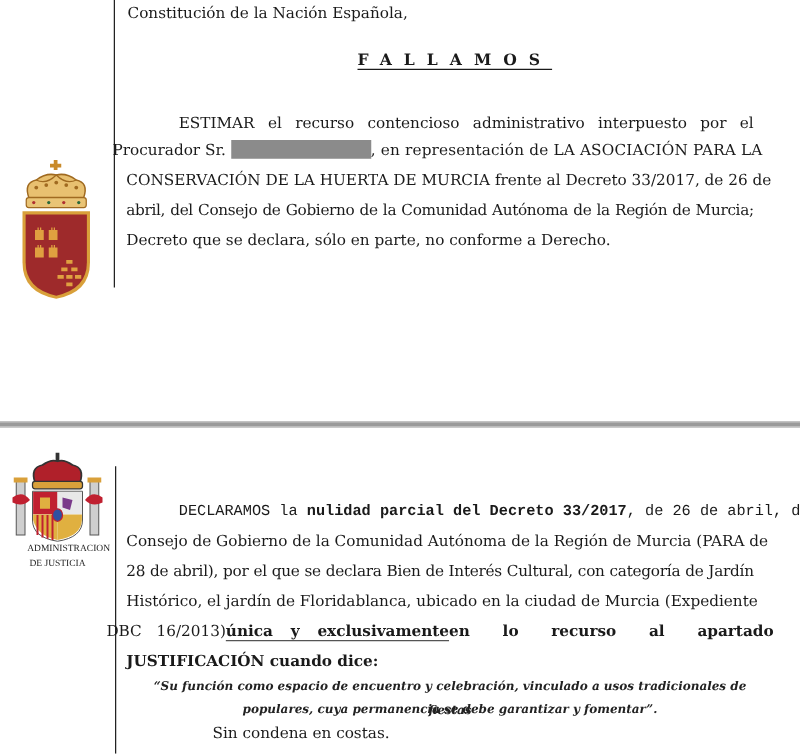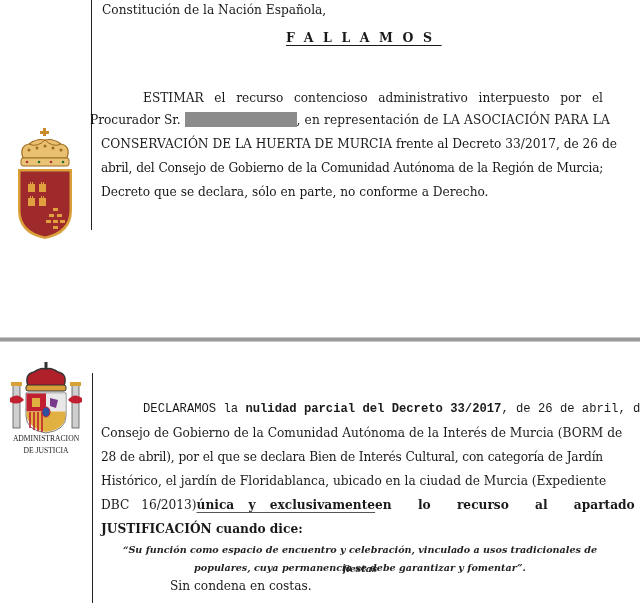--- a/index.html
+++ b/index.html
@@ -9,21 +9,21 @@
   .page-top { top: 0; height: 330px; }
   .page-bottom { top: 344px; height: 259px; }
   .vline { position: absolute; width: 1px; background: #222; }
   .sep { position: absolute; left: 0; top: 337px; width: 640px; height: 5px;
          background: #9a9a9a; border-top: 1px solid #c8c8c8; border-bottom: 1px solid #c8c8c8; box-sizing: border-box; }
   .txt { position: absolute; font-size: 12.2px; line-height: 24px; white-space: nowrap; }
   .just { position: absolute; left: 101px; width: 502px; font-size: 12.2px; line-height: 24px;
           text-align: justify; text-align-last: justify; white-space: nowrap; }
   .just.last { text-align-last: left; }
   .indent { padding-left: 42px; box-sizing: border-box; }
-  .heading { position: absolute; left: 286px; top: 30px; font-size: 12.5px; font-weight: bold;
+  .heading { position: absolute; left: 286px; top: 40px; font-size: 12.5px; font-weight: bold;
              letter-spacing: 9.6px; text-decoration: underline; text-underline-offset: 3px; }
   .redact { display: inline-block; width: 112px; height: 15px; background: #8b8b8b; vertical-align: -3px; }
   b { font-weight: bold; }
   .u { text-decoration: underline; text-decoration-color: #555; text-underline-offset: 3px; }
   .quote { position: absolute; left: 120px; width: 480px; font-size: 9.6px; font-style: italic;
            font-weight: bold; text-align: center; line-height: 19px; color: #222; }
   .coat { position: absolute; }
   .aj-label { position: absolute; left: 4px; width: 84px; text-align: center; font-size: 7.6px;
               line-height: 12px; color: #222; font-family: "Liberation Serif", serif; }
 </style>
@@ -111,30 +111,30 @@
     <path d="M18.5 49.5 H38 V70 Q22 67 18.5 54 Z" fill="#e0b040"></path>
     <g stroke="#c02030" stroke-width="1.6">
       <line x1="22" y1="50" x2="22" y2="66"></line>
         <line x1="26" y1="50" x2="26" y2="68"></line>
       <line x1="30" y1="50" x2="30" y2="69"></line>
         <line x1="34" y1="50" x2="34" y2="70"></line>
     </g>
     <path d="M38 49.5 H57.5 V54 Q57 67 38 70 Z" fill="#e0b040"></path>
     <ellipse cx="38" cy="50" rx="4" ry="5" fill="#3050a0" stroke="#c02030" stroke-width="1"></ellipse>
   </svg>
-  <div class="aj-label" style="top:89px;">ADMINISTRACION</div>
+  <div class="aj-label" style="top:89px;text-align:right;">ADMINISTRACION</div>
   <div class="aj-label" style="top:101px;">DE JUSTICIA</div>
 
   <div class="just indent" style="top:53px;font-family:Liberation Mono, monospace;">
     <span>DECLARAMOS la </span><b>nulidad parcial del Decreto 33/2017</b><span>, de 26 de abril, del</span>
   </div>
-  <div class="just" style="top:77px;">Consejo de Gobierno de la Comunidad Autónoma de la Interés de Murcia (BORM de</div>
+  <div class="just" style="top:77px;">Consejo de Gobierno de la Comunidad Autónoma de la Región de Murcia (PARA de</div>
   <div class="just" style="top:101px; letter-spacing:-0.2px;">28 de abril), por el que se declara Bien de Interés Cultural, con categoría de Jardín</div>
   <div class="just" style="top:125px;">Histórico, el jardín de Floridablanca, ubicado en la ciudad de Murcia (Expediente</div>
-  <div style="position:absolute; left:101px; width:502px; top:149px; font-size:12.2px; line-height:24px; display:flex; justify-content:space-between; white-space:nowrap;">
+  <div style="position:absolute; left:101px; width:502px; top:149px; font-size:12.2px; line-height:24px; display:flex; justify-content:center; white-space:nowrap;">
     <span style="word-spacing:8px;">DBC 16/2013)</span>
     <b class="u" style="word-spacing:10px;">única y exclusivamente</b>
     <b style="word-spacing:22px;">en lo recurso al apartado</b>
   </div>
   <div class="txt" style="left:101px; top:173px;">
     <b>JUSTIFICACIÓN cuando dice:</b>
   </div>
 
   <div class="quote" style="top:196px;">“Su función como espacio de encuentro y celebración, vinculado a usos tradicionales de fiestas</div>
   <div class="quote" style="top:214px;">populares, cuya permanencia se debe garantizar y fomentar”.</div>

